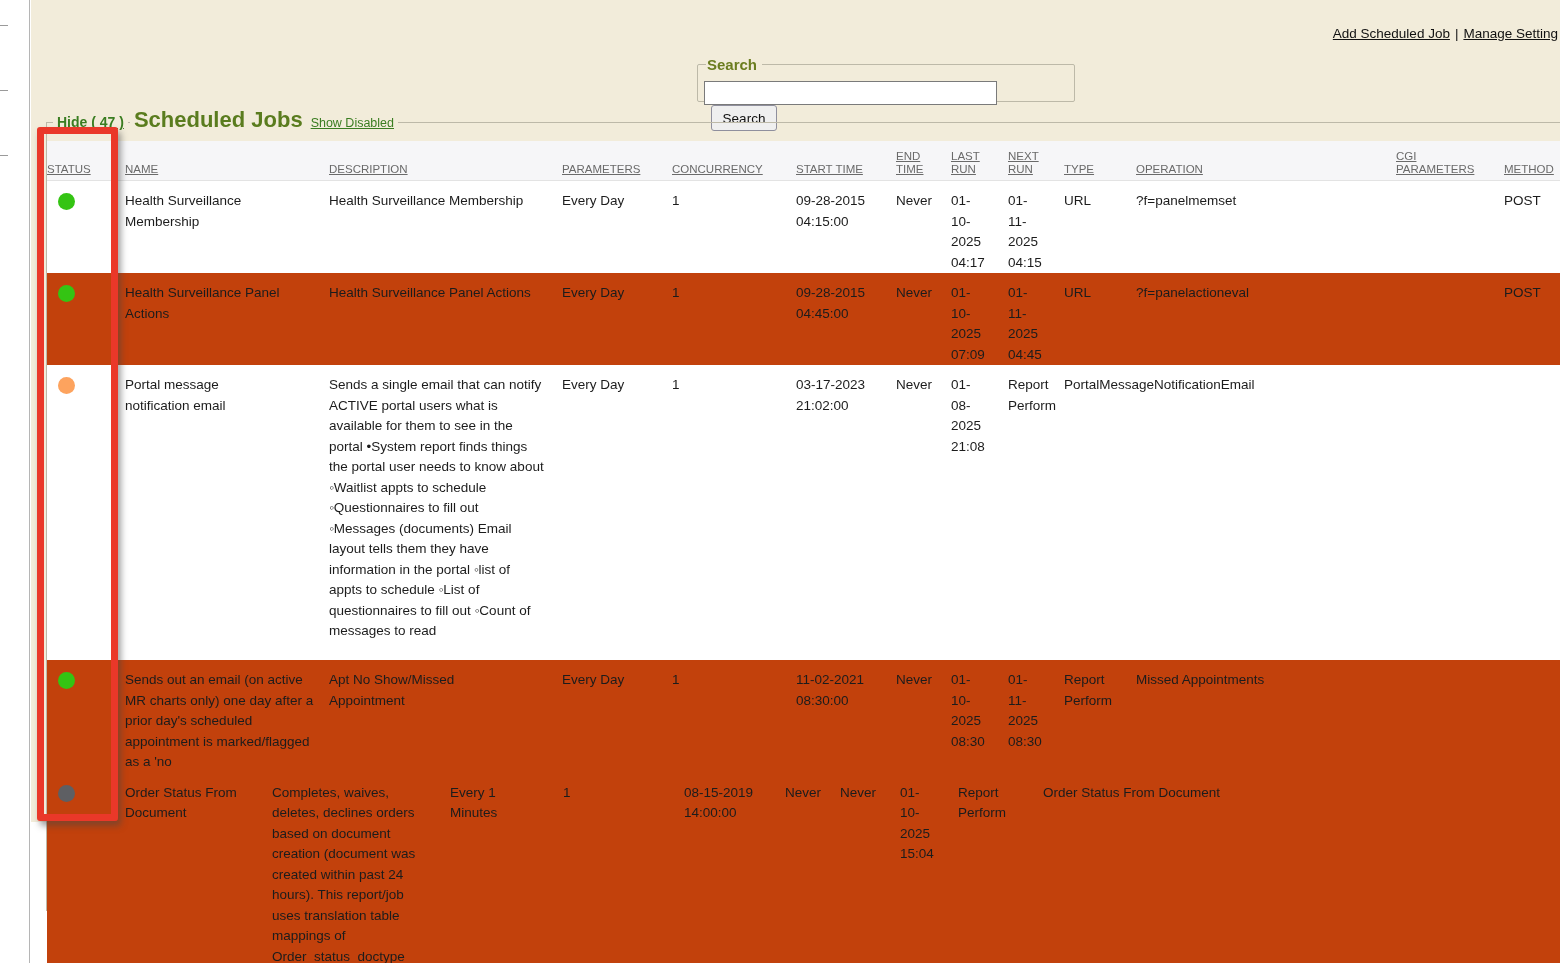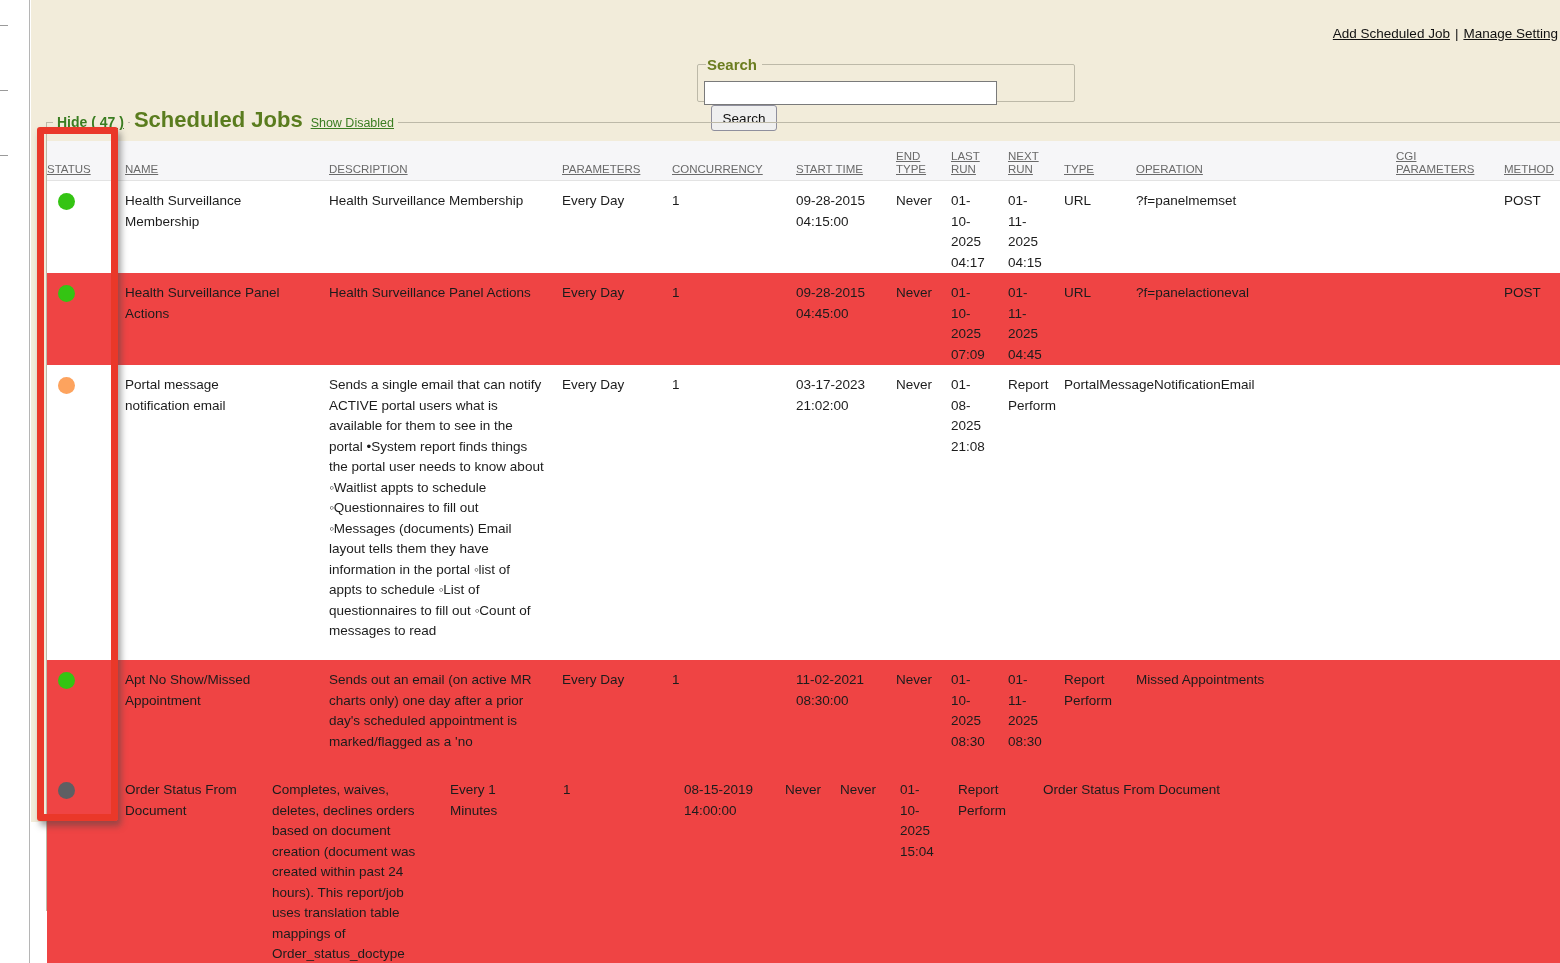--- a/index.html
+++ b/index.html
@@ -51,21 +51,21 @@
 
   
   .table { margin-top:18px; width:1514px; }
   .jobrow { display:grid; grid-template-columns:78px 204px 233px 110px 124px 100px 55px 57px 56px 72px 260px 108px 1fr; }
   .jobrow.offset { grid-template-columns:78px 147px 178px 113px 121px 101px 55px 60px 58px 85px 1fr; }
   .headrow { background:#f6f6f8; border-bottom:1px solid #e3e3e3; height:40px; align-items:end; }
   .hcell { font-size:11.5px; color:#6a6a6a; text-decoration:underline; padding:0 12px 4px 0; line-height:13px; cursor:pointer; display:block; }
   .cell { padding:10px 12px 0 0; line-height:20.5px; vertical-align:top; }
   .cell span { display:block; }
   .rowbg-a { background:#ffffff; }
-  .rowbg-b { background:#ef4444; }
+  .rowbg-b { background:#c2410c; }
   .rh1 { min-height:92px; } .rh2 { min-height:90px; } .rh3 { min-height:295px; }
   .rh4 { min-height:110px; } .rh5 { min-height:208px; }
   .c-name span { max-width:162px; }
   .c-desc span { max-width:215px; }
   .offset .c-name span { max-width:133px; }
   .offset .c-desc span { max-width:150px; }
   .offset .c-rec span { max-width:62px; }
   .c-start span { max-width:74px; }
   .c-run span { max-width:36px; }
   .c-type span { max-width:60px; }
@@ -111,21 +111,21 @@
 
       <div class="table">
 
         <div class="jobrow headrow">
           <a class="hcell">STATUS</a>
           <a class="hcell">NAME</a>
           <a class="hcell">DESCRIPTION</a>
           <a class="hcell">PARAMETERS</a>
           <a class="hcell">CONCURRENCY</a>
           <a class="hcell">START TIME</a>
-          <a class="hcell">END TYPE</a>
+          <a class="hcell">END TIME</a>
           <a class="hcell">LAST RUN</a>
           <a class="hcell">NEXT RUN</a>
           <a class="hcell">TYPE</a>
           <a class="hcell">OPERATION</a>
           <a class="hcell">CGI PARAMETERS</a>
           <a class="hcell">METHOD</a>
         </div>
 
         <div class="jobrow rowbg-a rh1">
           <div class="cell">
@@ -247,25 +247,25 @@
             </div>
           <div class="cell">
               <span></span>
             </div>
         </div>
 
         <div class="jobrow rowbg-b rh4">
           <div class="cell">
               <span class="dot" style="background: rgb(52, 196, 19);"></span>
             </div>
+          <div class="cell c-desc">
+              <span>Sends out an email (on active MR charts only) one day after a prior day's scheduled appointment is marked/flagged as a 'no</span>
+            </div>
           <div class="cell c-name">
               <span>Apt No Show/Missed Appointment</span>
-            </div>
-          <div class="cell c-desc">
-              <span>Sends out an email (on active MR charts only) one day after a prior day's scheduled appointment is marked/flagged as a 'no</span>
             </div>
           <div class="cell">
               <span>Every Day</span>
             </div>
           <div class="cell">
               <span>1</span>
             </div>
           <div class="cell c-start">
               <span>11-02-2021 08:30:00</span>
             </div>

